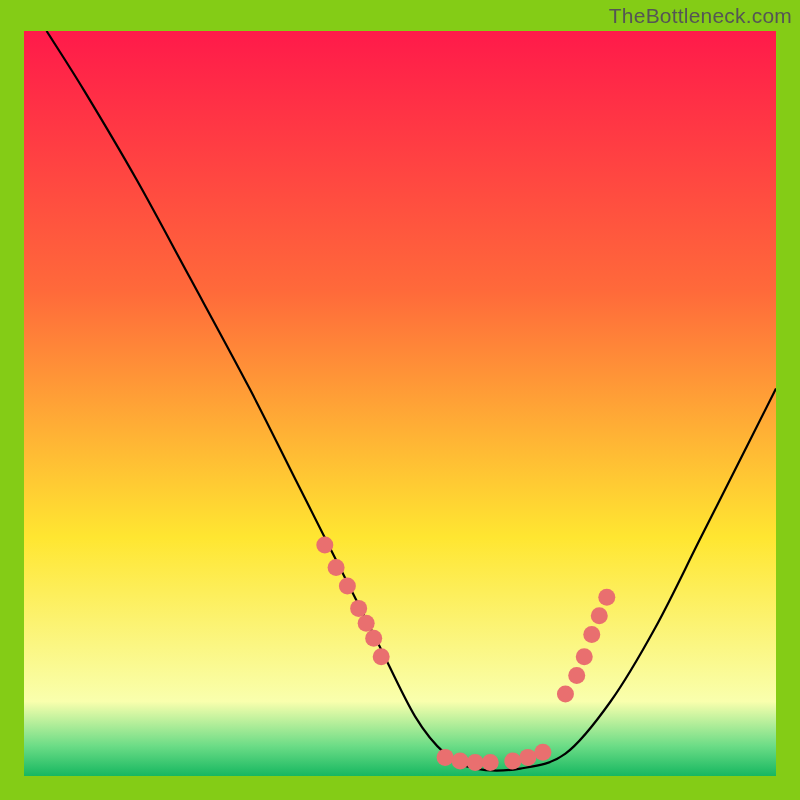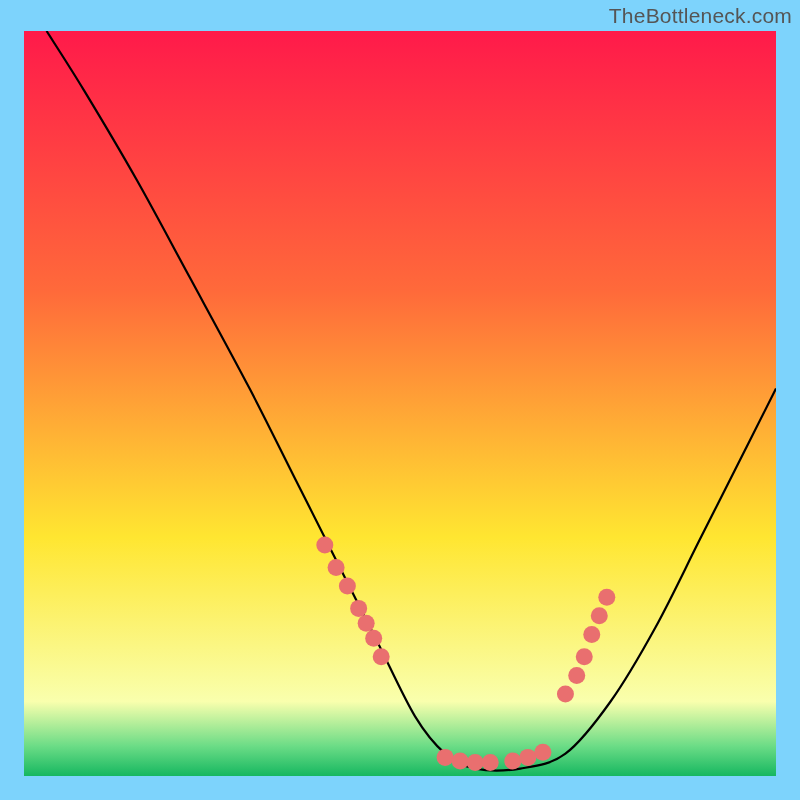--- a/index.html
+++ b/index.html
@@ -1,21 +1,21 @@
 <!DOCTYPE html>
 <html><head>
 <meta charset="utf-8">
 <style>
   * { margin: 0; padding: 0; box-sizing: border-box; }
   body { background: #fff; font-family: Arial, Helvetica, sans-serif; }
   .canvas {
     width: 800px;
     height: 800px;
     position: relative;
-    background: #7dd3fc;
+    background: #84cc16;
   }
   .watermark {
     position: absolute;
     top: 4px;
     right: 8px;
     color: #555;
     font-size: 21px;
     font-weight: 400;
     letter-spacing: 0.2px;
     z-index: 5;

